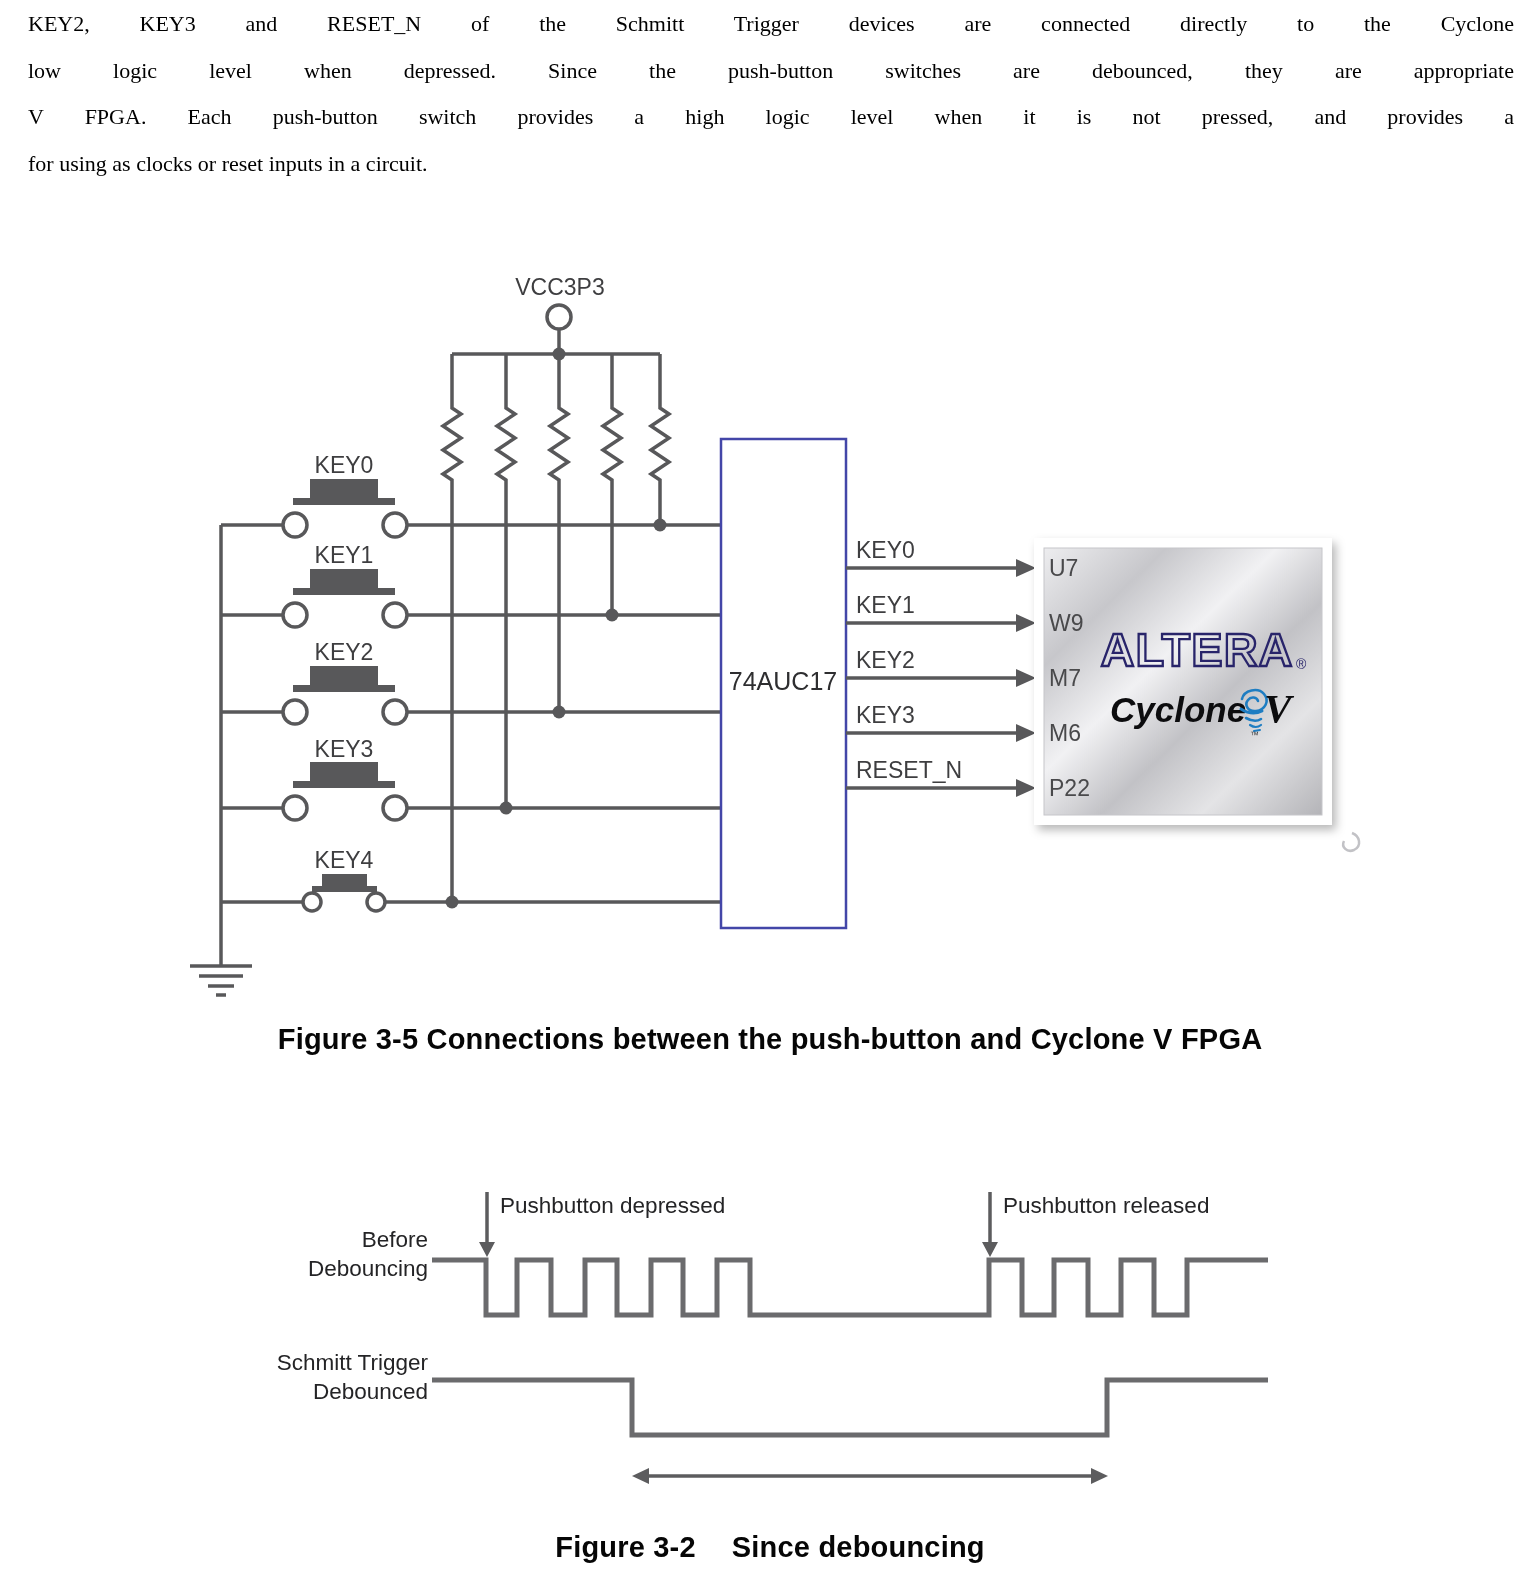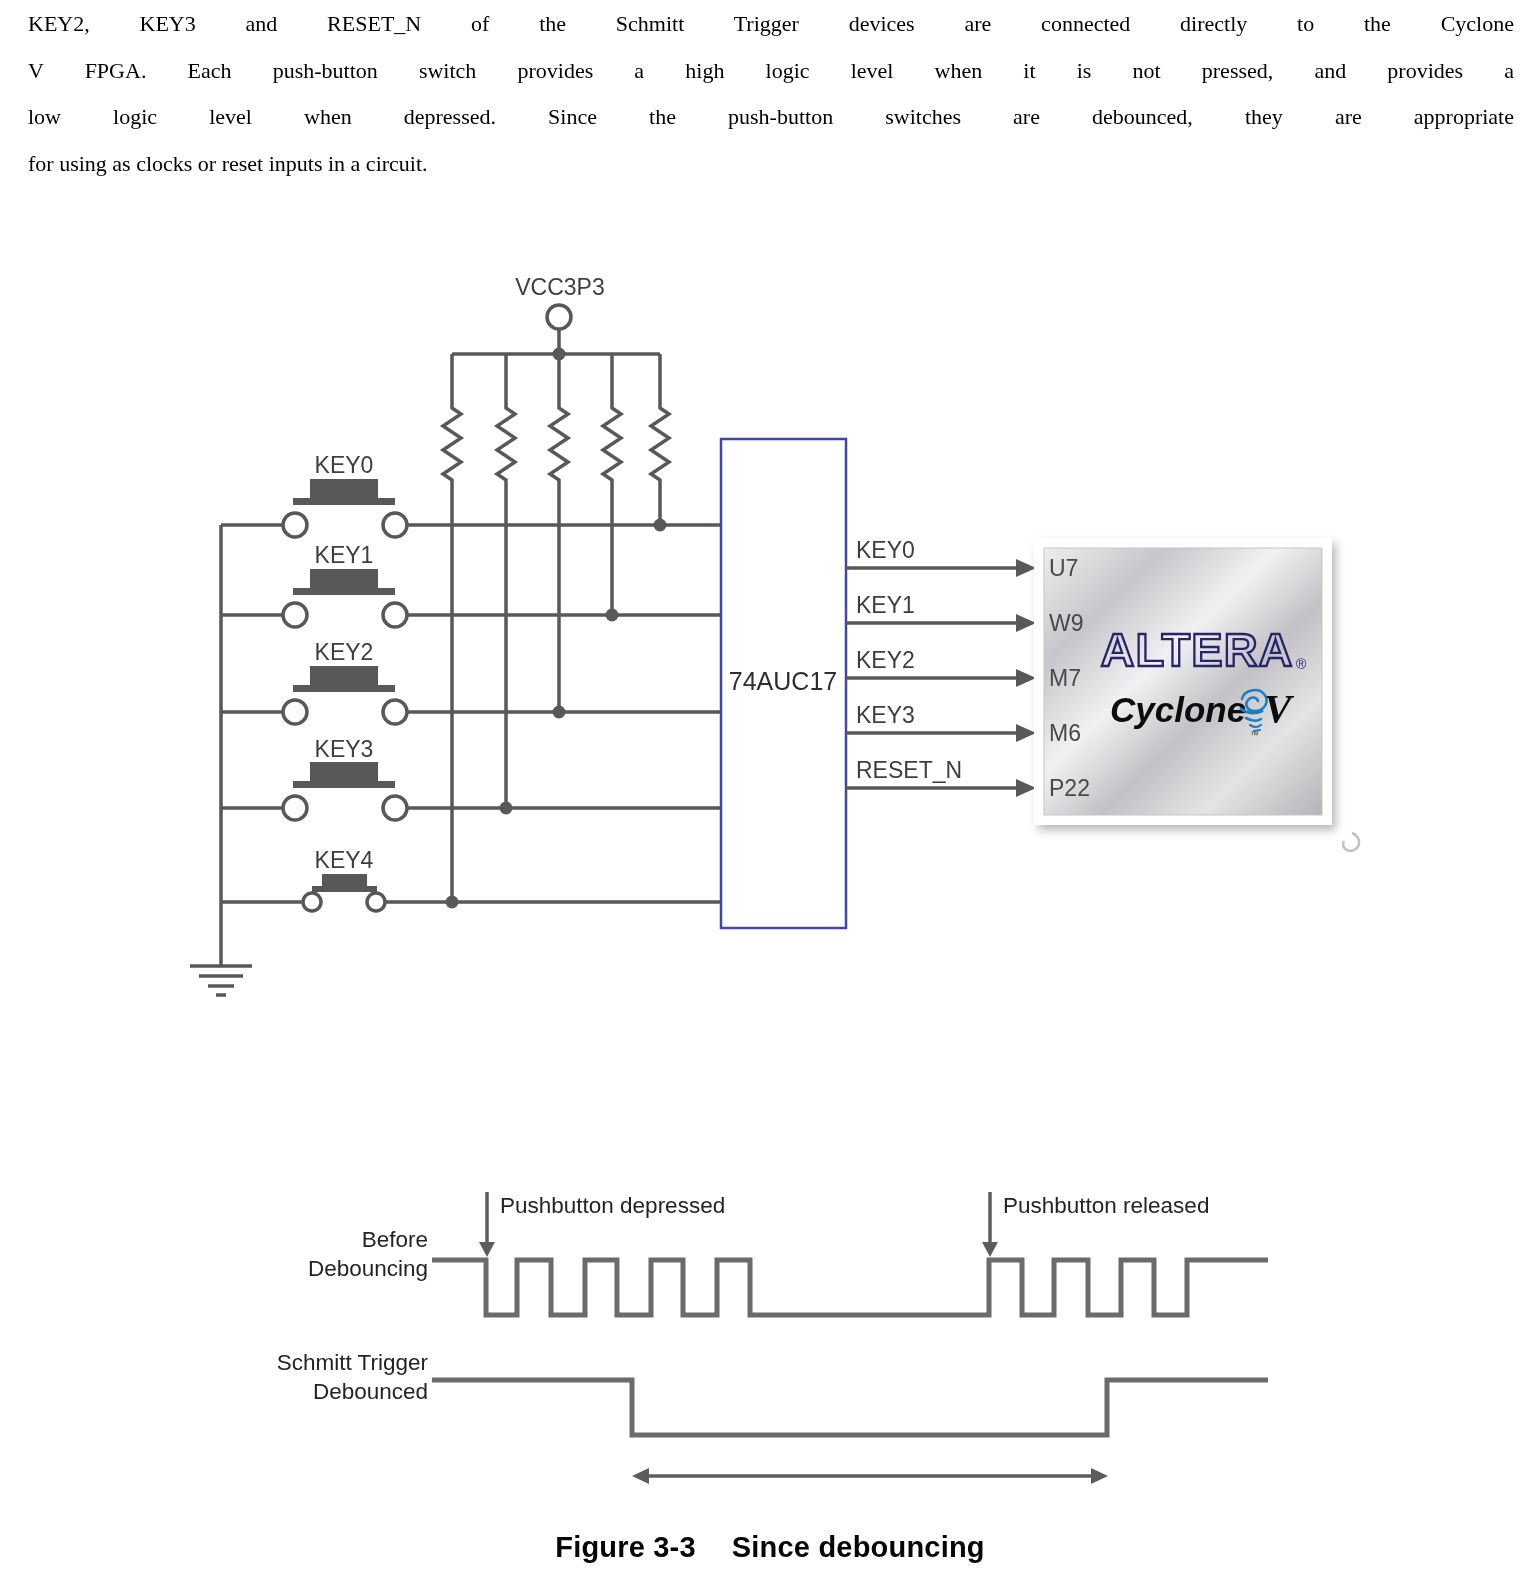--- a/index.html
+++ b/index.html
@@ -29,22 +29,22 @@
   .thead{fill:#5c5c5e;stroke:none;}
   .tlbl{font-family:"Liberation Sans",sans-serif;font-size:22.5px;fill:#242426;}
 </style>
 </head>
 <body>
 
 <div class="page">
 
   <div class="para">
     <div class="jline">KEY2, KEY3 and RESET_N of the Schmitt Trigger devices are connected directly to the Cyclone</div>
+    <div class="jline">low logic level when depressed. Since the push-button switches are debounced, they are appropriate</div>
     <div class="jline">V FPGA. Each push-button switch provides a high logic level when it is not pressed, and provides a</div>
-    <div class="jline">low logic level when depressed. Since the push-button switches are debounced, they are appropriate</div>
     <div class="lastline">for using as clocks or reset inputs in a circuit.</div>
   </div>
 
   <svg class="fig35" viewBox="0 255 1540 766">
     <defs>
       <linearGradient id="metal" x1="0" y1="0" x2="1" y2="1">
         <stop offset="0" stop-color="#ededef"></stop>
         <stop offset="0.22" stop-color="#c7c7cb"></stop>
         <stop offset="0.42" stop-color="#f1f1f3"></stop>
         <stop offset="0.60" stop-color="#c2c2c6"></stop>
@@ -163,20 +163,21 @@
         <path d="M1250 725 q6 4 11 0" stroke-width="2.2"></path>
         <path d="M1254 731 l6 -1" stroke-width="2"></path>
       </g>
       <text x="1250" y="738" fill="#444" style="font-size:9px;font-family:'Liberation Sans',sans-serif;">™</text>
       <text x="1264" y="722" fill="#0c0c0e" style="font-family:'Liberation Serif',serif;font-size:41px;font-weight:bold;font-style:italic;">V</text>
     </g>
 
     <path d="M1352 833 c8 3 10 13 2 17 c-7 3 -13 -3 -10 -9" stroke="#c2c2c6" stroke-width="2.5" fill="none"></path>
   </svg>
 
+  <div class="cap cap35">Figure 3-5 Connections between the push-button and Cyclone V FPGA</div>
 
   <svg class="fig36" viewBox="0 1150 1540 360">
 
     <g>
       <path class="tarrow" d="M487 1192 V1243"></path>
       <polygon class="thead" points="479,1242 495,1242 487,1257"></polygon>
       <text class="tlbl" x="500" y="1213">Pushbutton depressed</text>
     </g>
     <g>
       <path class="tarrow" d="M990 1192 V1243"></path>
@@ -192,15 +193,15 @@
     <polyline class="twire" points="432,1260 486,1260 486,1315 517,1315 517,1260 551,1260 551,1315 585,1315 585,1260 617,1260 617,1315 651,1315 651,1260 683,1260 683,1315 717,1315 717,1260 750,1260 750,1315 989,1315 989,1260 1022,1260 1022,1315 1054,1315 1054,1260 1088,1260 1088,1315 1121,1315 1121,1260 1154,1260 1154,1315 1187,1315 1187,1260 1268,1260"></polyline>
     <polyline class="twire" points="432,1380 632,1380 632,1435 1107,1435 1107,1380 1268,1380"></polyline>
 
     <g>
       <path class="tarrow" stroke-width="4" d="M648 1476 H1092"></path>
       <polygon class="thead" points="649,1468 649,1484 632,1476"></polygon>
       <polygon class="thead" points="1091,1468 1091,1484 1108,1476"></polygon>
     </g>
   </svg>
 
-  <div class="cap cap36"><span>Figure 3-3</span><span class="capgap"></span><span>Since debouncing</span></div>
+  <div class="cap cap36"><span>Figure 3-2</span><span class="capgap"></span><span>Since debouncing</span></div>
 
 </div>
 
 </body></html>

